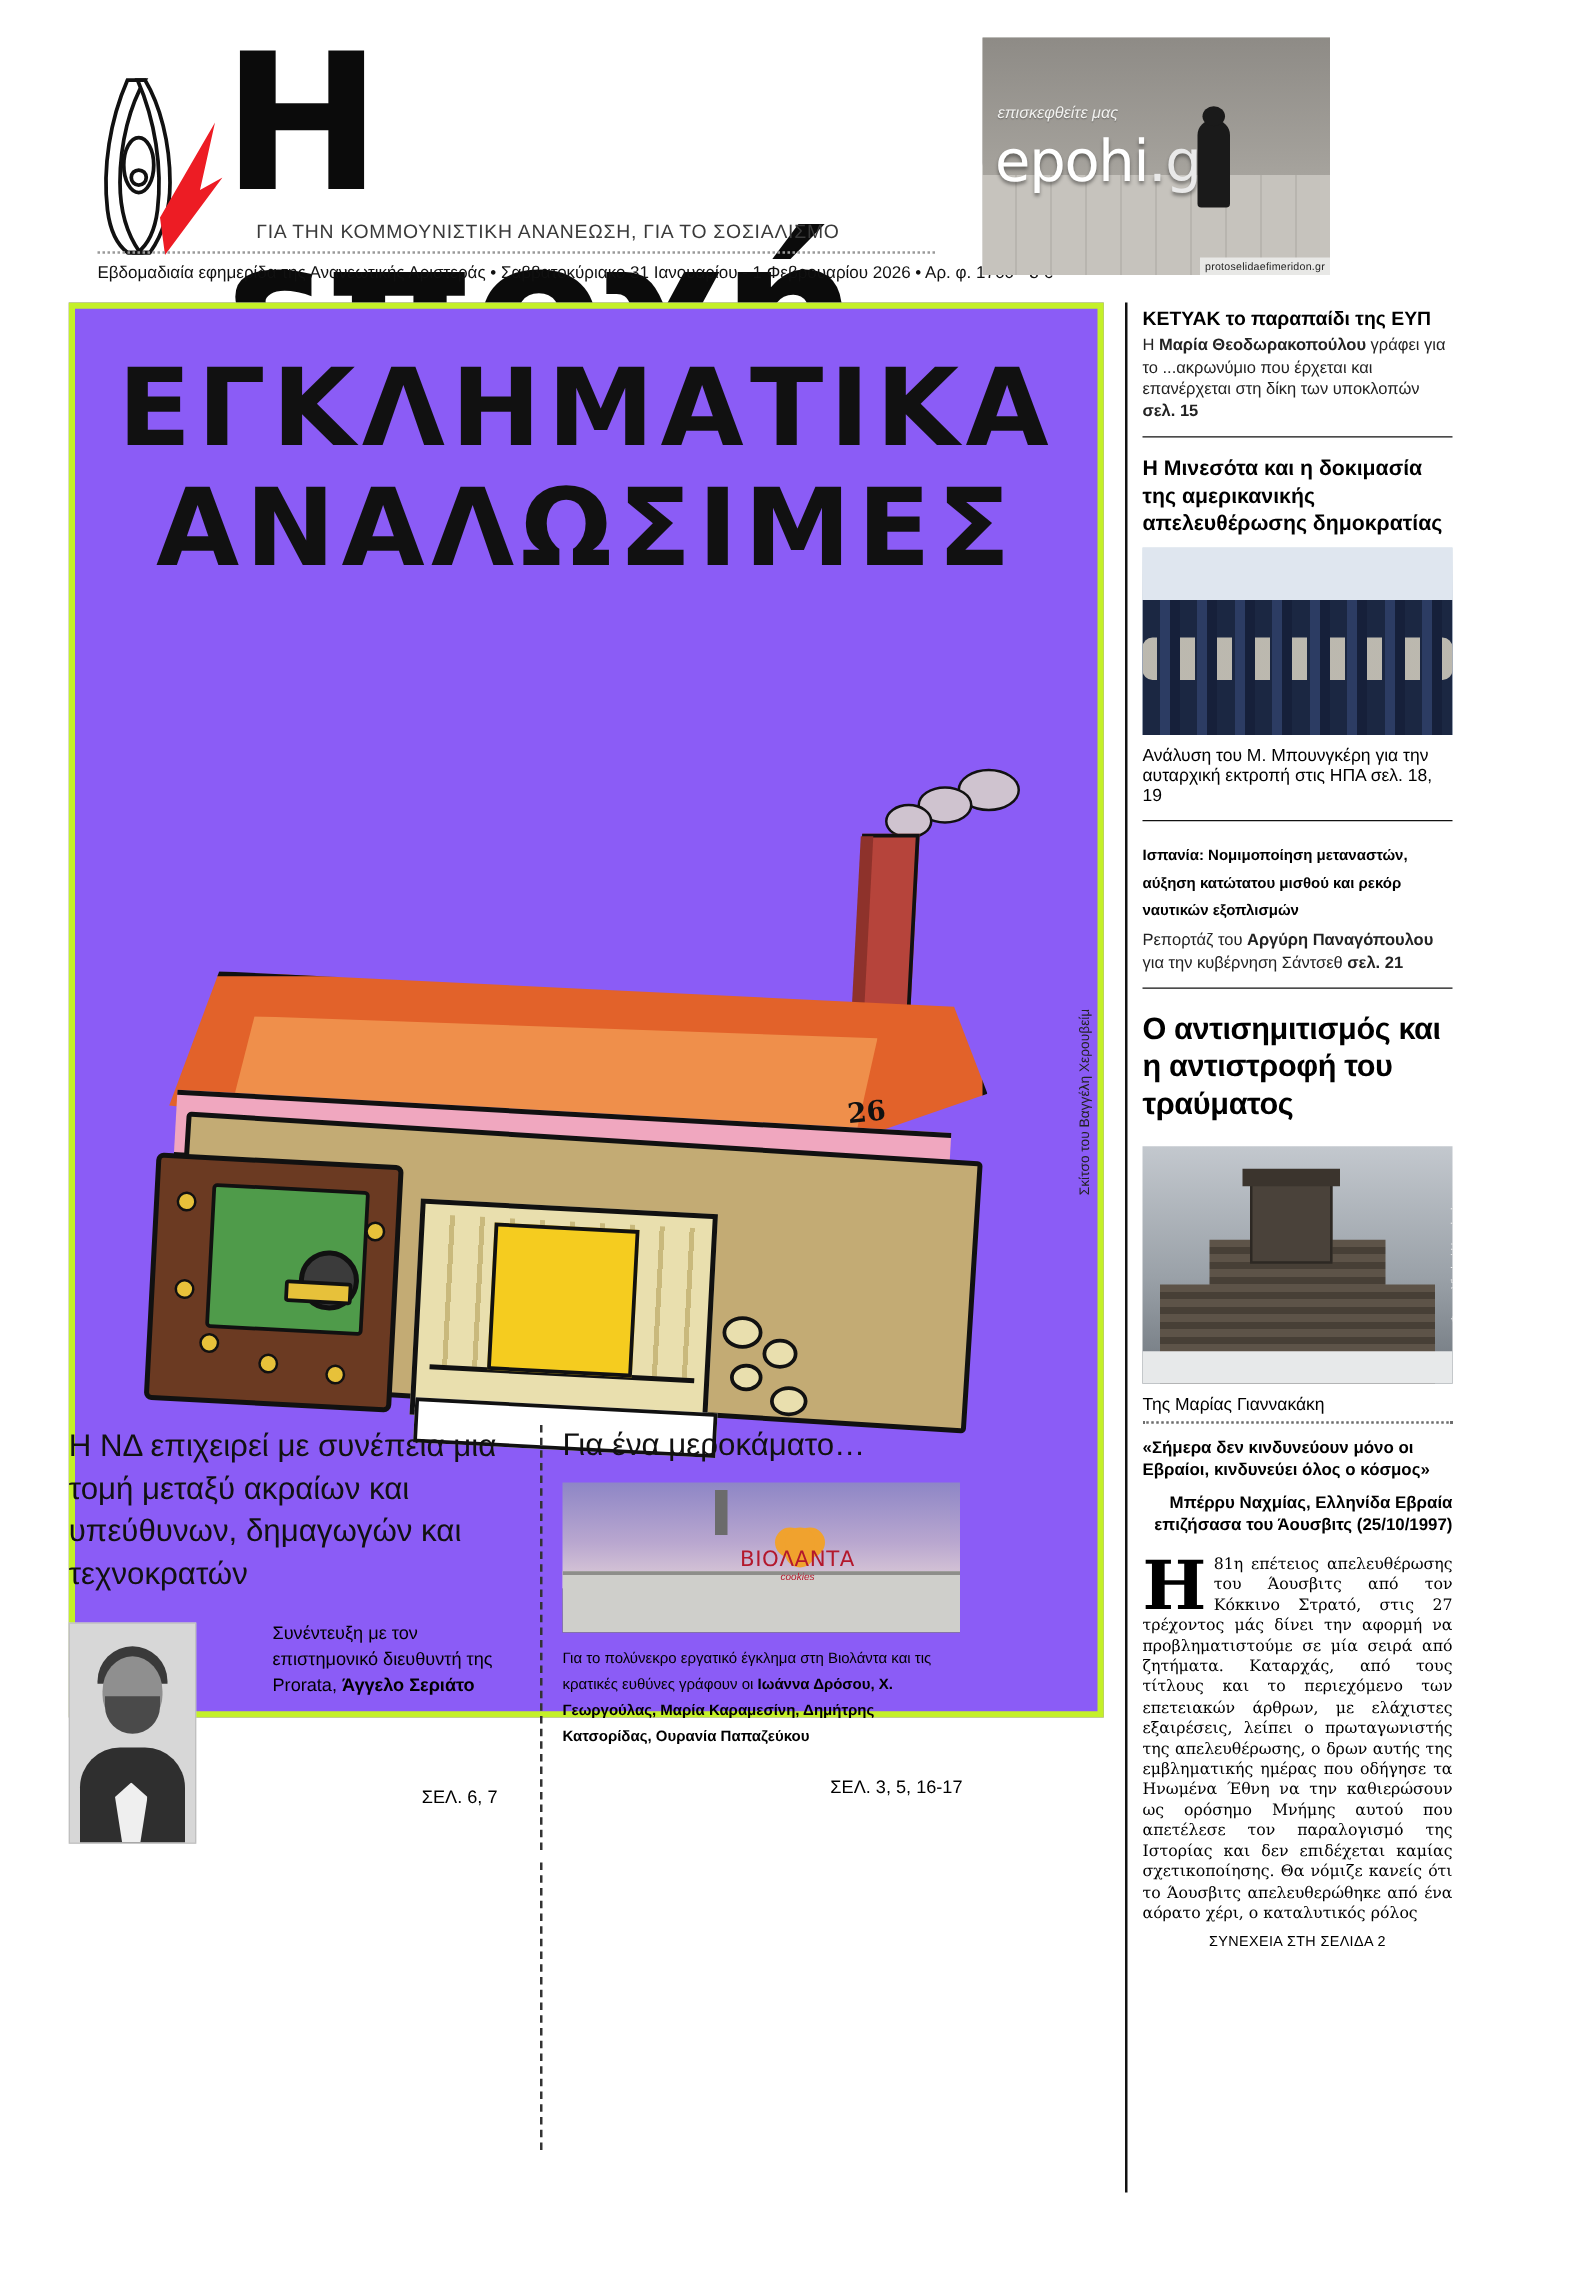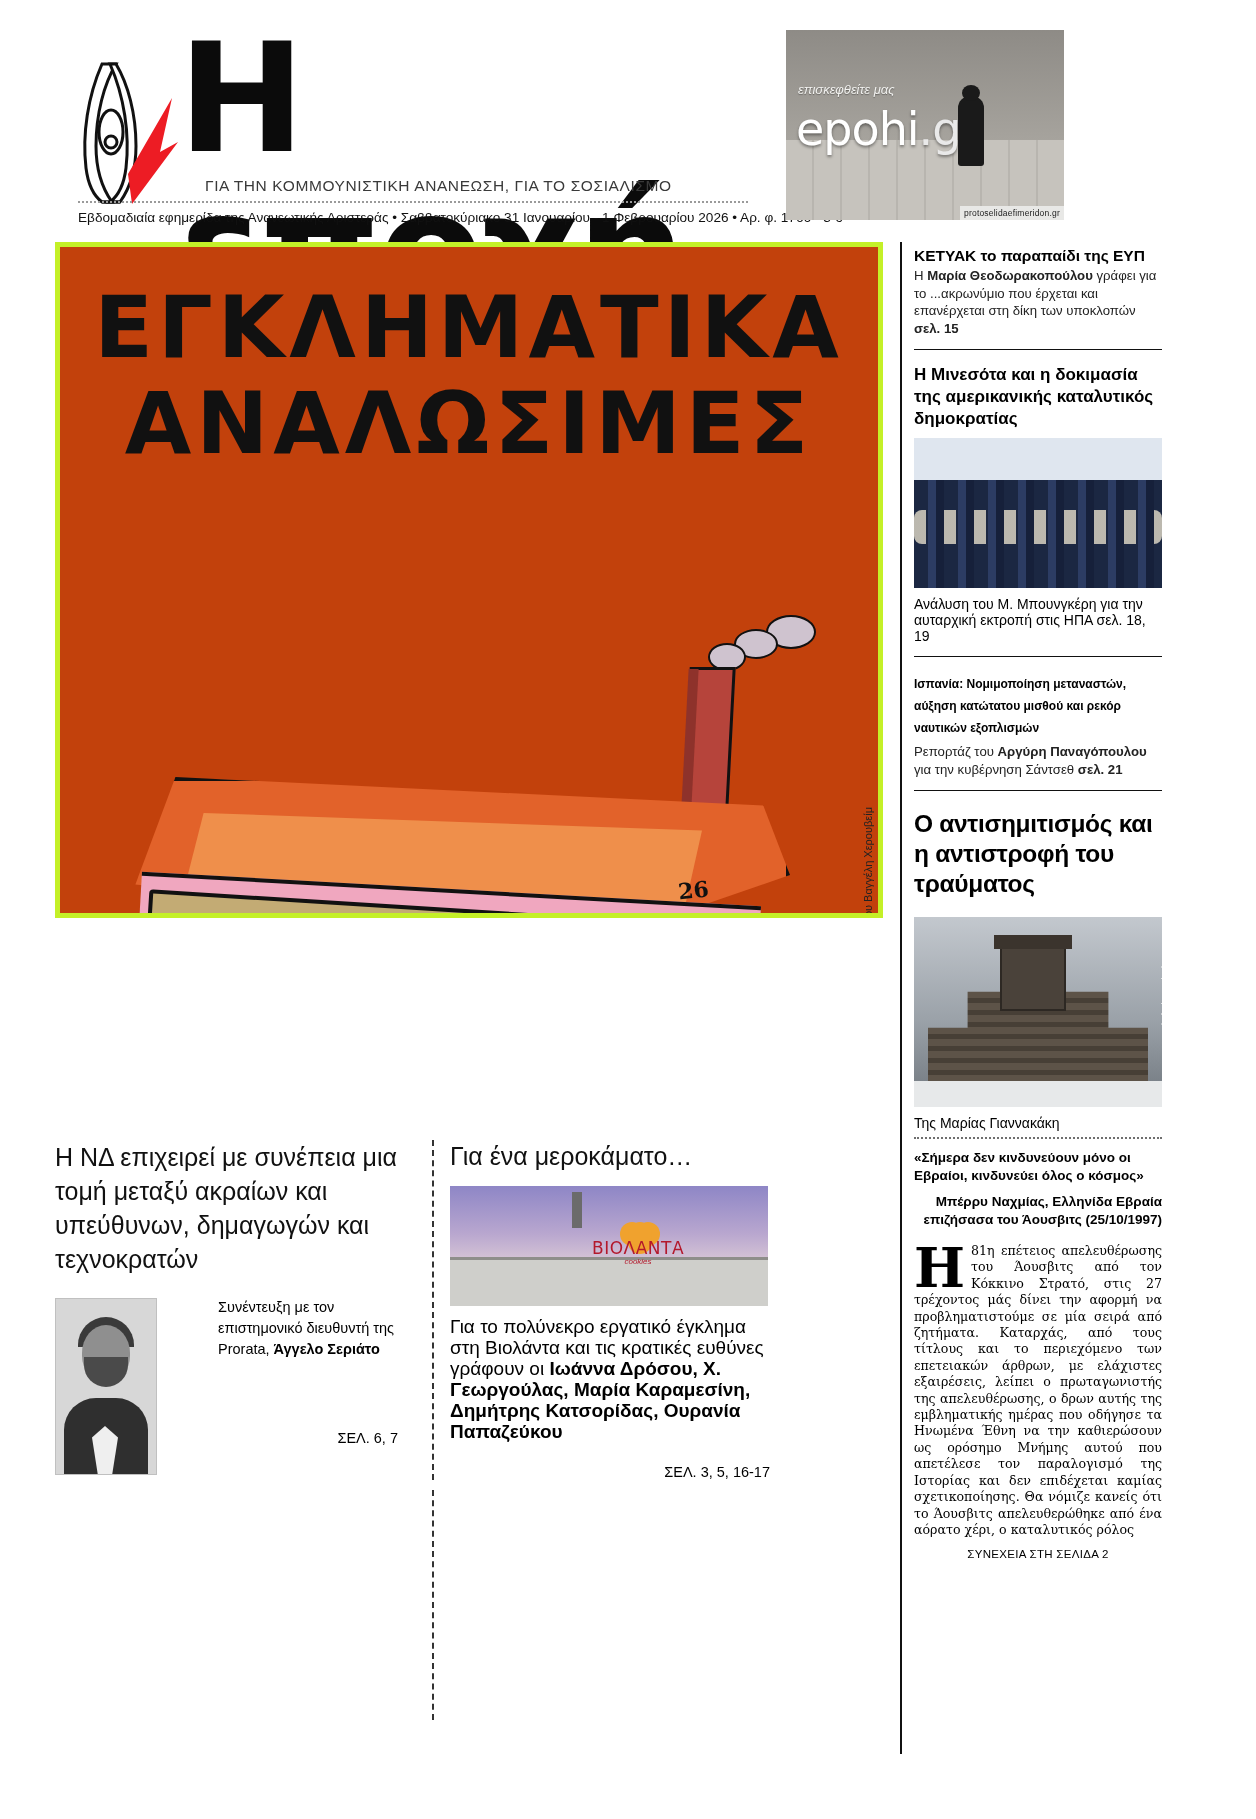--- a/index.html
+++ b/index.html
@@ -34,22 +34,22 @@
     text-shadow:0 2px 3px rgba(0,0,0,.4);font-family:"DejaVu Sans","Liberation Sans",sans-serif;}
   .promo .brand .gr{color:#e9e9e9;}
   .promo .person{position:absolute;left:172px;top:66px;width:26px;height:70px;background:#1a1a1a;
     border-radius:12px 12px 3px 3px;}
   .promo .person:after{content:"";position:absolute;left:4px;top:-11px;width:18px;height:16px;
     background:#1a1a1a;border-radius:50%;}
   .promo .credit{position:absolute;right:0;bottom:0;background:#e8e8e6;color:#222;font-size:8.5px;
     padding:2px 4px;letter-spacing:.2px;}
 
   
-  .cartoon{position:absolute;left:55px;top:242px;width:828px;height:676px;
-    border:5px solid #c4f028;background:#c2410c;box-sizing:border-box;overflow:hidden;}
+  .cartoon{position:absolute;left:55px;top:242px;width:828px;height:1132px;
+    border:5px solid #c4f028;background:#8b5cf6;box-sizing:border-box;overflow:hidden;}
   .cart-title{position:absolute;left:0;right:0;top:34px;text-align:center;
     font-family:"DejaVu Sans","Liberation Sans",sans-serif;font-weight:bold;color:#111;}
   .cart-title .l1{font-size:86px;letter-spacing:5px;line-height:92px;display:block;}
   .cart-title .l2{font-size:86px;letter-spacing:5px;line-height:100px;display:block;}
   .sketch-credit{position:absolute;right:16px;top:560px;transform:rotate(-90deg);transform-origin:right top;
     font-size:11px;color:#222;white-space:nowrap;}
   .sig{position:absolute;left:618px;top:630px;font-size:22px;font-weight:bold;color:#111;
     font-family:"DejaVu Serif",serif;transform:rotate(-6deg);}
 
   
@@ -165,21 +165,21 @@
   .bm-photo .bld{position:absolute;left:0;right:0;bottom:0;height:46px;background:#cfcfcb;
     border-top:3px solid #8e8e8a;}
   .bm-photo .sign{position:absolute;left:128px;top:44px;width:120px;height:40px;}
   .bm-photo .sign-txt{position:absolute;left:0;top:8px;width:120px;text-align:center;color:#b3182c;
     font-size:17px;font-weight:normal;letter-spacing:.5px;font-family:"DejaVu Sans",sans-serif;}
   .bm-photo .sign-sub{position:absolute;left:0;top:27px;width:120px;text-align:center;color:#b3182c;
     font-size:8px;font-style:italic;}
   .bm-photo .flower{position:absolute;left:50px;top:-8px;width:24px;height:24px;border-radius:50%;
     background:#f0a22e;box-shadow:8px 0 0 #f0a22e,-8px 0 0 #f0a22e,0 8px 0 #f0a22e;}
   .bm-photo .tower2{position:absolute;left:122px;top:6px;width:10px;height:36px;background:#6b6b6b;}
-  .bm-p{margin-top:10px;font-size:19px;line-height:21px;}
+  .bm-p{margin-top:10px;font-size:12px;line-height:21px;}
   .bm-p b{font-weight:bold;}
   .bm-sel{margin-top:22px;text-align:right;font-size:14.5px;}
 </style>
 </head>
 <body>
 
 <div class="page">
 
   <div class="masthead">
 
@@ -263,21 +263,21 @@
   <div class="sidebar">
 
     <div>
       <div class="sb-h1">ΚΕΤΥΑΚ το παραπαίδι της ΕΥΠ</div>
       <div class="sb-p"><span>Η </span><b>Μαρία Θεοδωρακοπούλου</b><span> γράφει για το ...ακρωνύμιο που έρχεται και επανέρχεται στη δίκη των υποκλοπών </span><b>σελ. 15</b></div>
     </div>
 
     <div class="sb-rule"></div>
 
     <div>
-      <div class="sb-h2">Η Μινεσότα και η δοκιμασία της αμερικανικής καταλυτικός δημοκρατίας</div>
+      <div class="sb-h2">Η Μινεσότα και η δοκιμασία της αμερικανικής απελευθέρωσης δημοκρατίας</div>
       <div class="photo-mn">
         <div class="sky"></div>
         <div class="riot"></div>
         <div class="helmets"></div>
       </div>
       <div class="byline"><span>Ανάλυση του </span><b>Μ. Μπουνγκέρη</b><span> για την αυταρχική εκτροπή στις ΗΠΑ </span><b>σελ. 18, 19</b></div>
     </div>
 
     <div class="sb-rule"></div>
 

